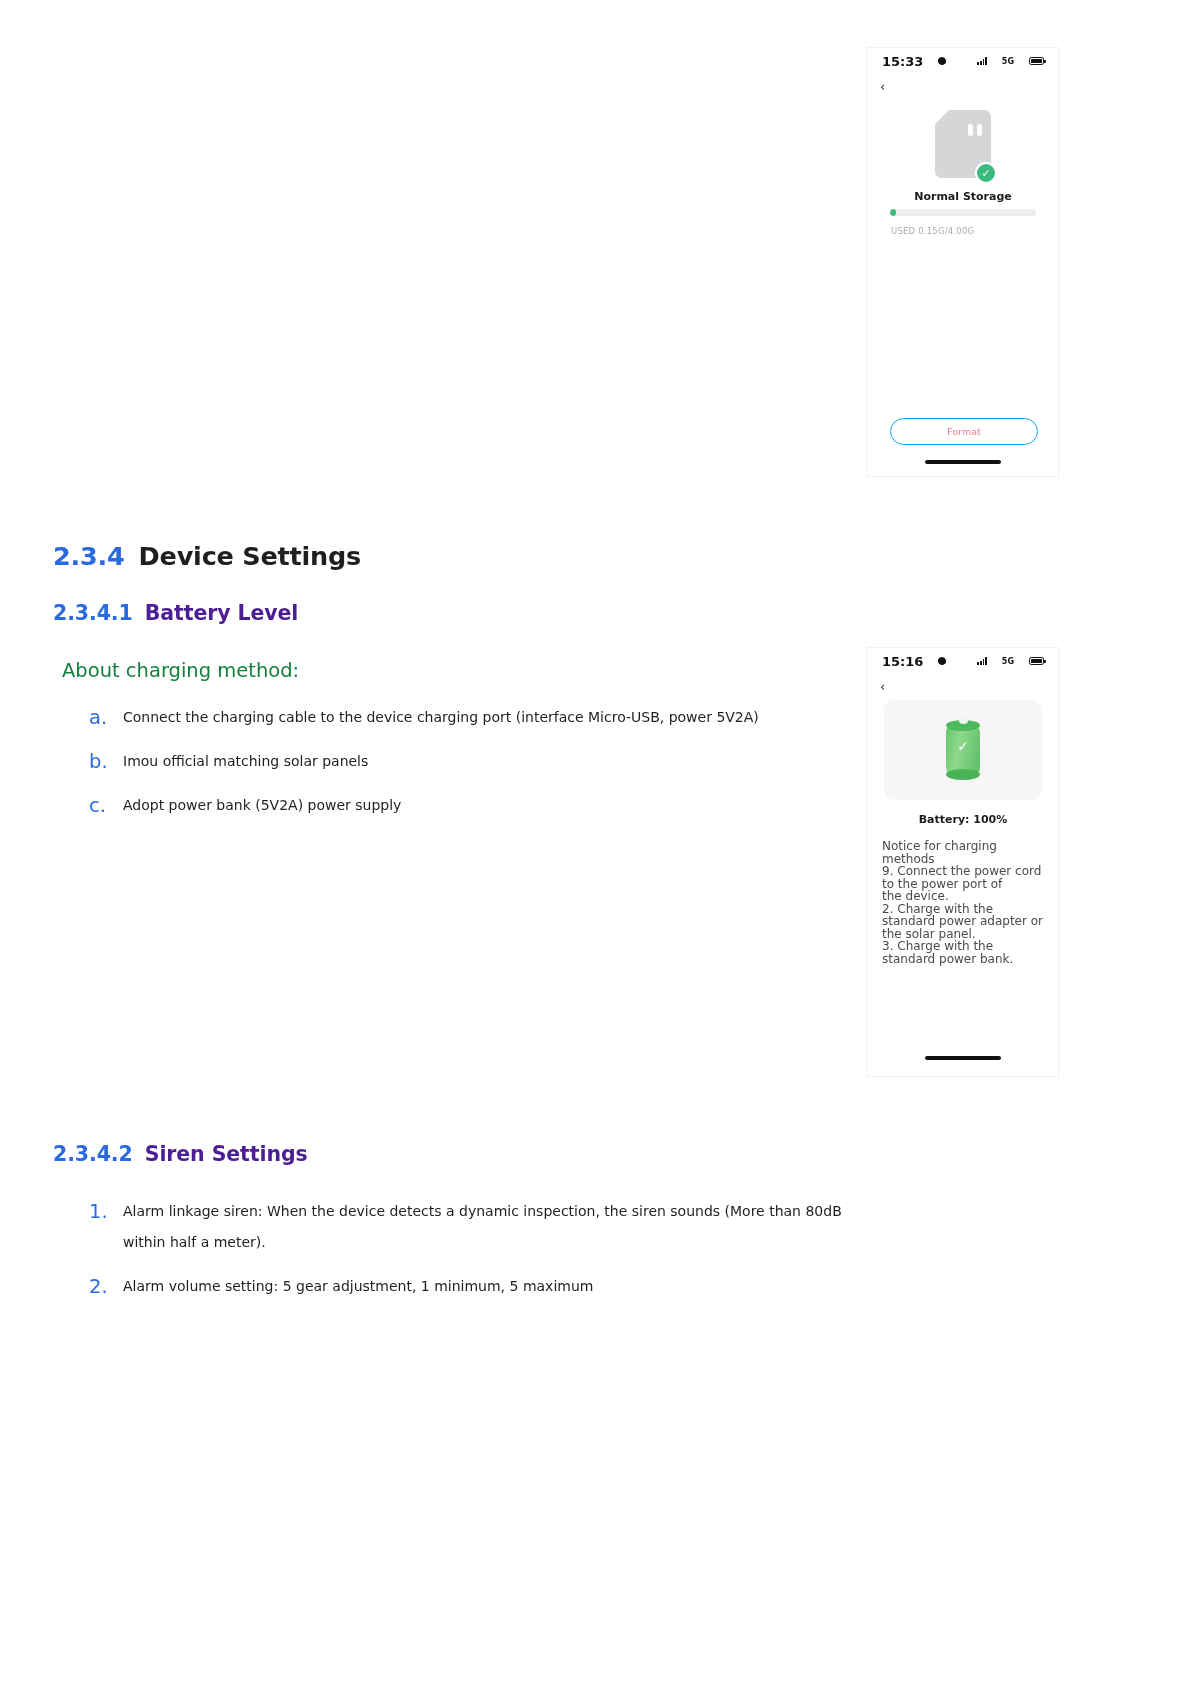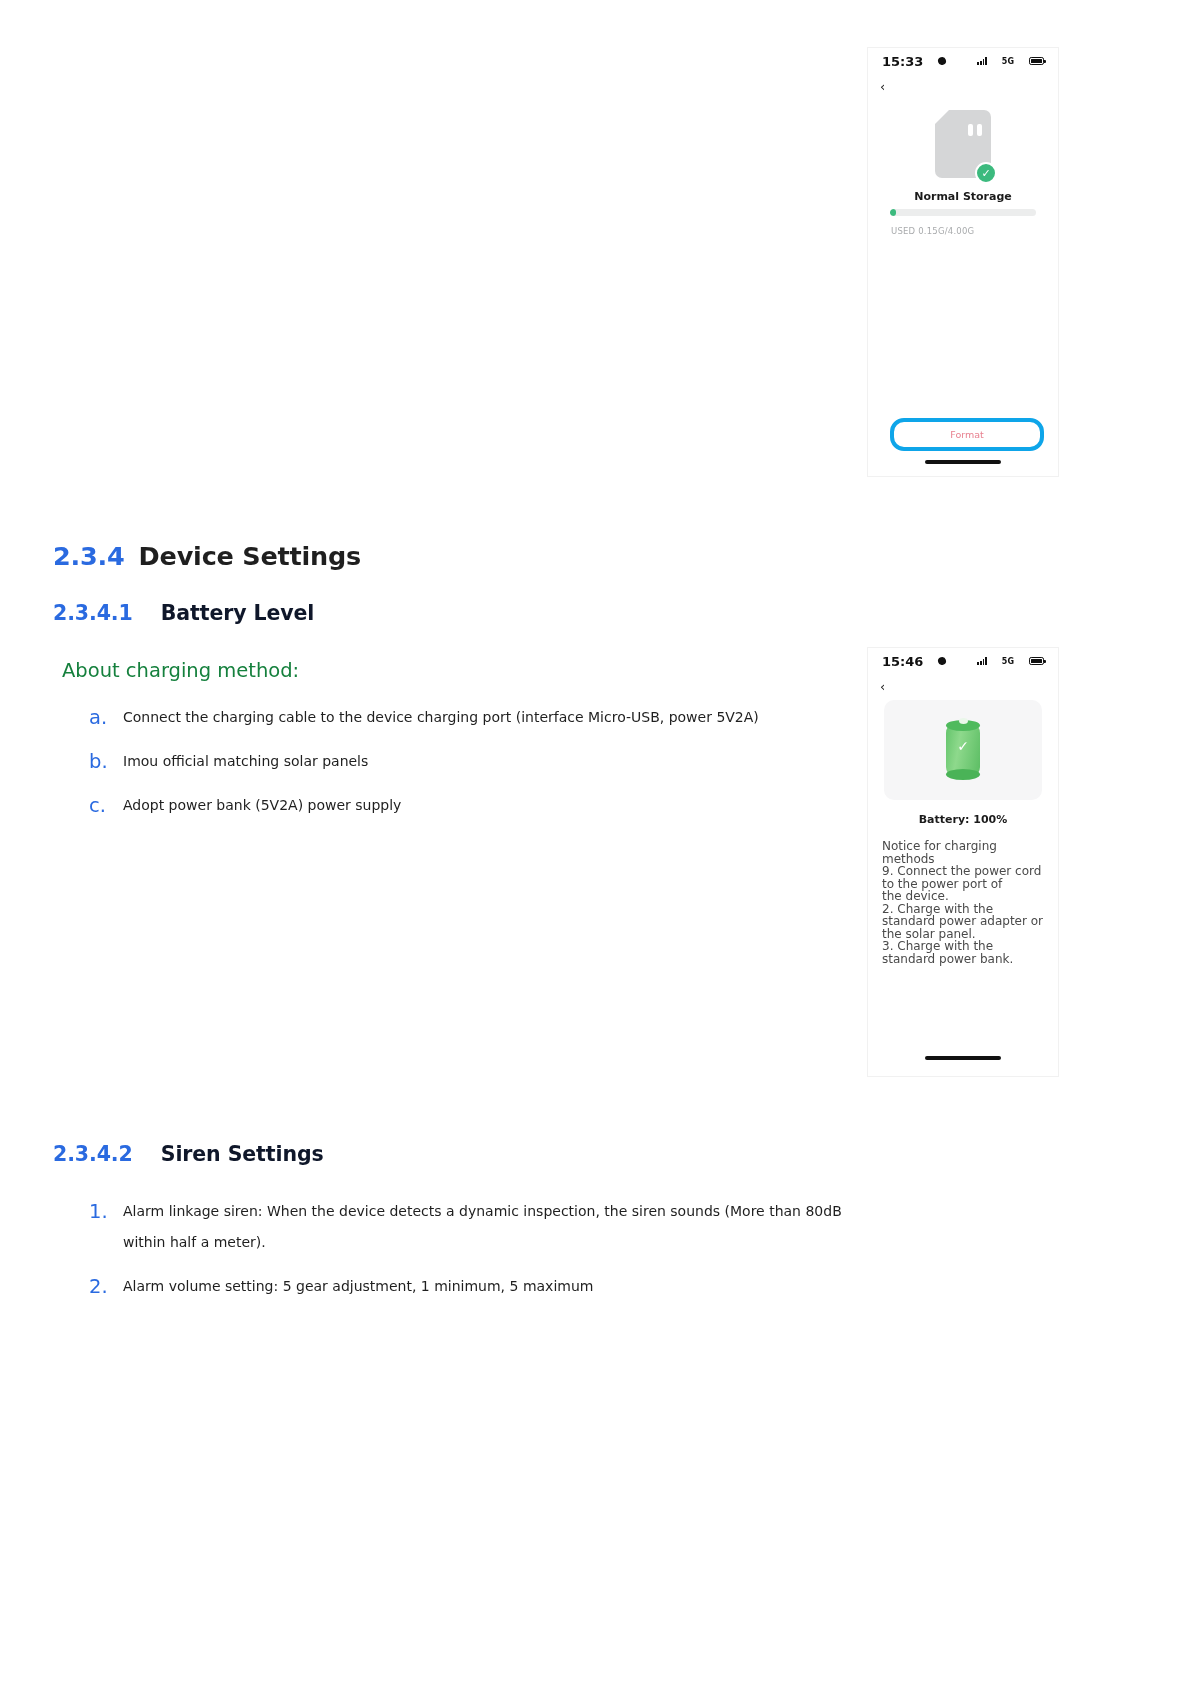--- a/index.html
+++ b/index.html
@@ -41,21 +41,21 @@
     position: absolute;
     left: 0;
     display: flex;
     align-items: baseline;
     font-size: 20.5px;
     font-weight: 600;
     letter-spacing: -0.1px;
     white-space: nowrap;
   }
   .h3 .num { color: #2a6ae0; margin-right: 12px; text-align: right; }
-  .h3 .txt { color: #0f172a; margin-left: 16px; }
+  .h3 .txt { color: #4c1d95; }
 
   .para {
     position: absolute;
     left: 9px;
     font-size: 19.5px;
     line-height: 30px;
     color: #15803d;
   }
 
   .list {
@@ -225,21 +225,21 @@
   .used-label {
     position: absolute;
     font-size: 8.5px;
     color: #a9abad;
     letter-spacing: 0.2px;
   }
 
   .pill-btn {
     position: absolute;
     height: 25px;
-    border: 4px solid #0ea5e9;
+    border: 1px solid #0ea5e9;
     border-radius: 14px;
     color: #e8808f;
     font-size: 9.5px;
     display: flex;
     align-items: center;
     justify-content: center;
     background: #fff;
   }
 
   .home-indicator {
@@ -393,21 +393,21 @@
     </div>
   </div>
 
 </div>
 
 <div class="phone" style="left:868px; top:648px; width:190px; height:428px;">
   <div class="phone-inner">
 
     <div class="statusbar">
       <div class="sb-time">
-        <span>15:46</span>
+        <span>15:16</span>
         <span class="moon"></span>
       </div>
       <div class="sb-right">
         <span class="bars">
             <i></i>
             <i></i>
             <i></i>
             <i></i>
           </span>
         <span class="net">5G</span>

